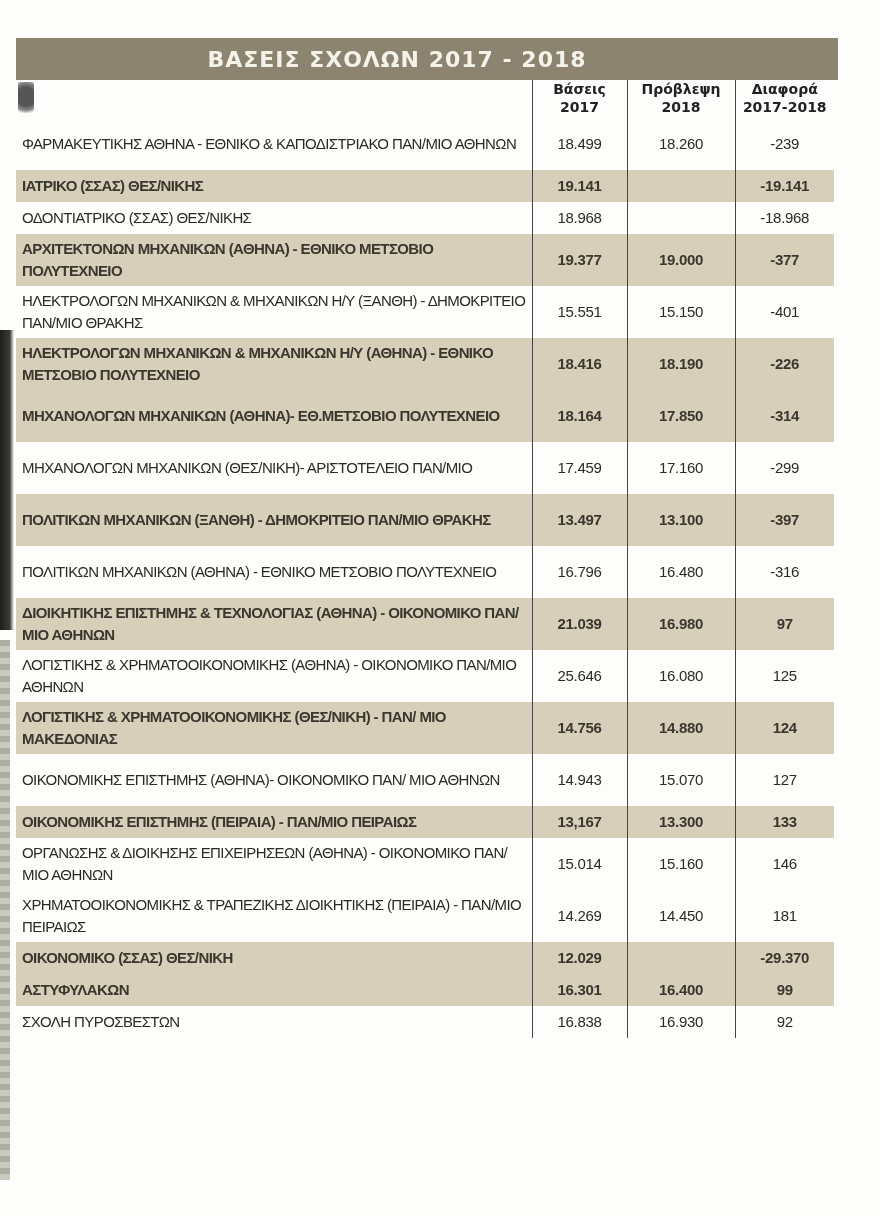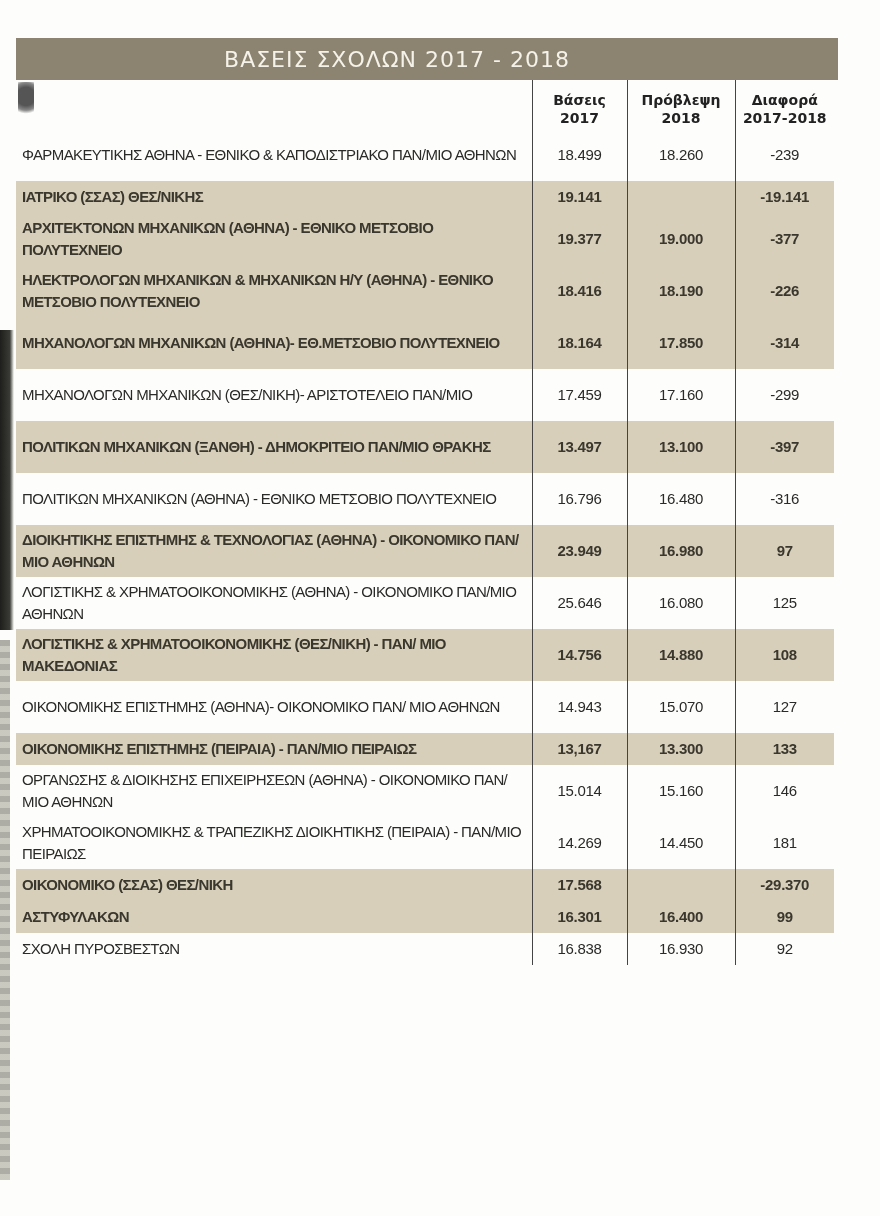--- a/index.html
+++ b/index.html
@@ -19,35 +19,35 @@
   .ornament {
     position: absolute; left: 18px; top: 82px; width: 16px; height: 36px;
     background: radial-gradient(circle at 50% 40%, #555 0 40%, #888 60%, rgba(0,0,0,0) 75%);
   }
   .banner {
     position: absolute; left: 16px; top: 38px; width: 822px; height: 42px;
     background: #8c8470;
     display: flex; align-items: center; justify-content: center;
   }
   .banner span {
-    color: #f5f2ea; font-weight: normal; font-size: 22px; letter-spacing: 1px;
+    color: #f5f2ea; font-weight: bold; font-size: 22px; letter-spacing: 1px;
     font-family: "DejaVu Sans", sans-serif;
     margin-left: -60px;
   }
   table {
     position: absolute; left: 16px; top: 80px; width: 818px;
     border-collapse: collapse; table-layout: fixed;
   }
   col.c-name { width: 516px; }
   col.c-2017 { width: 95px; }
   col.c-2018 { width: 108px; }
   col.c-diff { width: 99px; }
   th {
     font-family: "DejaVu Sans", sans-serif; font-weight: bold; font-size: 14px;
-    line-height: 18px; text-align: center; vertical-align: top; padding: 11px 0 2px 0;
+    line-height: 18px; text-align: center; vertical-align: top; padding: 0 0 2px 0;
     color: #222;
   }
   th.c-name { border: none; }
   th.num, td.num { border-left: 1.5px solid #444; }
   td {
     font-size: 15px; line-height: 22px; vertical-align: middle; padding: 3px 0;
     letter-spacing: -0.6px;
   }
   td.name { padding-left: 6px; padding-right: 6px; }
   td.num { text-align: center; font-size: 15px; letter-spacing: -0.3px; }
@@ -98,26 +98,38 @@
       <td class="num">18.499</td>
       <td class="num">18.260</td>
       <td class="num">-239</td>
     </tr>
     <tr class="shade single">
       <td class="name">ΙΑΤΡΙΚΟ (ΣΣΑΣ) ΘΕΣ/ΝΙΚΗΣ</td>
       <td class="num">19.141</td>
       <td class="num"></td>
       <td class="num">-19.141</td>
     </tr>
+    <tr class="plain single">
+      <td class="name">ΟΔΟΝΤΙΑΤΡΙΚΟ (ΣΣΑΣ) ΘΕΣ/ΝΙΚΗΣ</td>
+      <td class="num">18.968</td>
+      <td class="num"></td>
+      <td class="num">-18.968</td>
+    </tr>
     <tr class="shade double">
       <td class="name">ΑΡΧΙΤΕΚΤΟΝΩΝ ΜΗΧΑΝΙΚΩΝ (ΑΘΗΝΑ) - ΕΘΝΙΚΟ ΜΕΤΣΟΒΙΟ ΠΟΛΥΤΕΧΝΕΙΟ</td>
       <td class="num">19.377</td>
       <td class="num">19.000</td>
       <td class="num">-377</td>
     </tr>
+    <tr class="plain double">
+      <td class="name">ΗΛΕΚΤΡΟΛΟΓΩΝ ΜΗΧΑΝΙΚΩΝ &amp; ΜΗΧΑΝΙΚΩΝ Η/Υ (ΞΑΝΘΗ) - ΔΗΜΟΚΡΙΤΕΙΟ ΠΑΝ/ΜΙΟ ΘΡΑΚΗΣ</td>
+      <td class="num">15.551</td>
+      <td class="num">15.150</td>
+      <td class="num">-401</td>
+    </tr>
     <tr class="shade double">
       <td class="name">ΗΛΕΚΤΡΟΛΟΓΩΝ ΜΗΧΑΝΙΚΩΝ &amp; ΜΗΧΑΝΙΚΩΝ Η/Υ (ΑΘΗΝΑ) - ΕΘΝΙΚΟ ΜΕΤΣΟΒΙΟ ΠΟΛΥΤΕΧΝΕΙΟ</td>
       <td class="num">18.416</td>
       <td class="num">18.190</td>
       <td class="num">-226</td>
     </tr>
     <tr class="shade double">
       <td class="name">ΜΗΧΑΝΟΛΟΓΩΝ ΜΗΧΑΝΙΚΩΝ (ΑΘΗΝΑ)- ΕΘ.ΜΕΤΣΟΒΙΟ ΠΟΛΥΤΕΧΝΕΙΟ</td>
       <td class="num">18.164</td>
       <td class="num">17.850</td>
@@ -136,35 +148,35 @@
       <td class="num">-397</td>
     </tr>
     <tr class="plain double">
       <td class="name">ΠΟΛΙΤΙΚΩΝ ΜΗΧΑΝΙΚΩΝ (ΑΘΗΝΑ) - ΕΘΝΙΚΟ ΜΕΤΣΟΒΙΟ ΠΟΛΥΤΕΧΝΕΙΟ</td>
       <td class="num">16.796</td>
       <td class="num">16.480</td>
       <td class="num">-316</td>
     </tr>
     <tr class="shade double">
       <td class="name">ΔΙΟΙΚΗΤΙΚΗΣ ΕΠΙΣΤΗΜΗΣ &amp; ΤΕΧΝΟΛΟΓΙΑΣ (ΑΘΗΝΑ) - ΟΙΚΟΝΟΜΙΚΟ ΠΑΝ/ΜΙΟ ΑΘΗΝΩΝ</td>
-      <td class="num">23.949</td>
+      <td class="num">21.039</td>
       <td class="num">16.980</td>
       <td class="num">97</td>
     </tr>
     <tr class="plain double">
       <td class="name">ΛΟΓΙΣΤΙΚΗΣ &amp; ΧΡΗΜΑΤΟΟΙΚΟΝΟΜΙΚΗΣ (ΑΘΗΝΑ) - ΟΙΚΟΝΟΜΙΚΟ ΠΑΝ/ΜΙΟ ΑΘΗΝΩΝ</td>
       <td class="num">25.646</td>
       <td class="num">16.080</td>
       <td class="num">125</td>
     </tr>
     <tr class="shade double">
       <td class="name">ΛΟΓΙΣΤΙΚΗΣ &amp; ΧΡΗΜΑΤΟΟΙΚΟΝΟΜΙΚΗΣ (ΘΕΣ/ΝΙΚΗ) - ΠΑΝ/ ΜΙΟ ΜΑΚΕΔΟΝΙΑΣ</td>
       <td class="num">14.756</td>
       <td class="num">14.880</td>
-      <td class="num">108</td>
+      <td class="num">124</td>
     </tr>
     <tr class="plain double">
       <td class="name">ΟΙΚΟΝΟΜΙΚΗΣ ΕΠΙΣΤΗΜΗΣ (ΑΘΗΝΑ)- ΟΙΚΟΝΟΜΙΚΟ ΠΑΝ/ ΜΙΟ ΑΘΗΝΩΝ</td>
       <td class="num">14.943</td>
       <td class="num">15.070</td>
       <td class="num">127</td>
     </tr>
     <tr class="shade single">
       <td class="name">ΟΙΚΟΝΟΜΙΚΗΣ ΕΠΙΣΤΗΜΗΣ (ΠΕΙΡΑΙΑ) - ΠΑΝ/ΜΙΟ ΠΕΙΡΑΙΩΣ</td>
       <td class="num">13,167</td>
@@ -178,21 +190,21 @@
       <td class="num">146</td>
     </tr>
     <tr class="plain double">
       <td class="name">ΧΡΗΜΑΤΟΟΙΚΟΝΟΜΙΚΗΣ &amp; ΤΡΑΠΕΖΙΚΗΣ ΔΙΟΙΚΗΤΙΚΗΣ (ΠΕΙΡΑΙΑ) - ΠΑΝ/ΜΙΟ ΠΕΙΡΑΙΩΣ</td>
       <td class="num">14.269</td>
       <td class="num">14.450</td>
       <td class="num">181</td>
     </tr>
     <tr class="shade single">
       <td class="name">ΟΙΚΟΝΟΜΙΚΟ (ΣΣΑΣ) ΘΕΣ/ΝΙΚΗ</td>
-      <td class="num">17.568</td>
+      <td class="num">12.029</td>
       <td class="num"></td>
       <td class="num">-29.370</td>
     </tr>
     <tr class="shade single">
       <td class="name">ΑΣΤΥΦΥΛΑΚΩΝ</td>
       <td class="num">16.301</td>
       <td class="num">16.400</td>
       <td class="num">99</td>
     </tr>
     <tr class="plain single">

